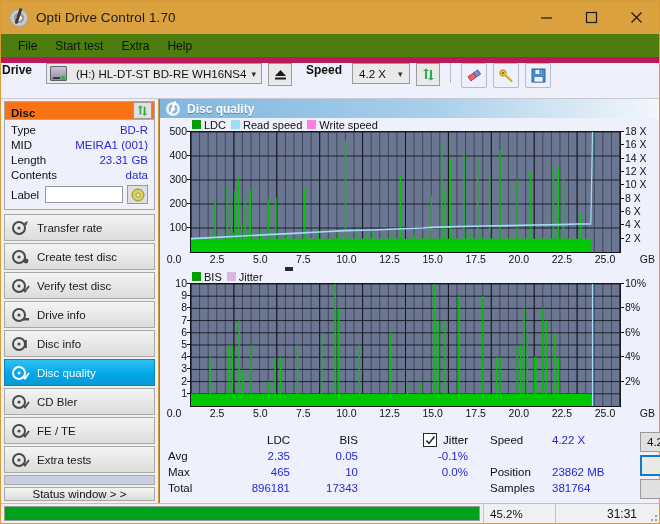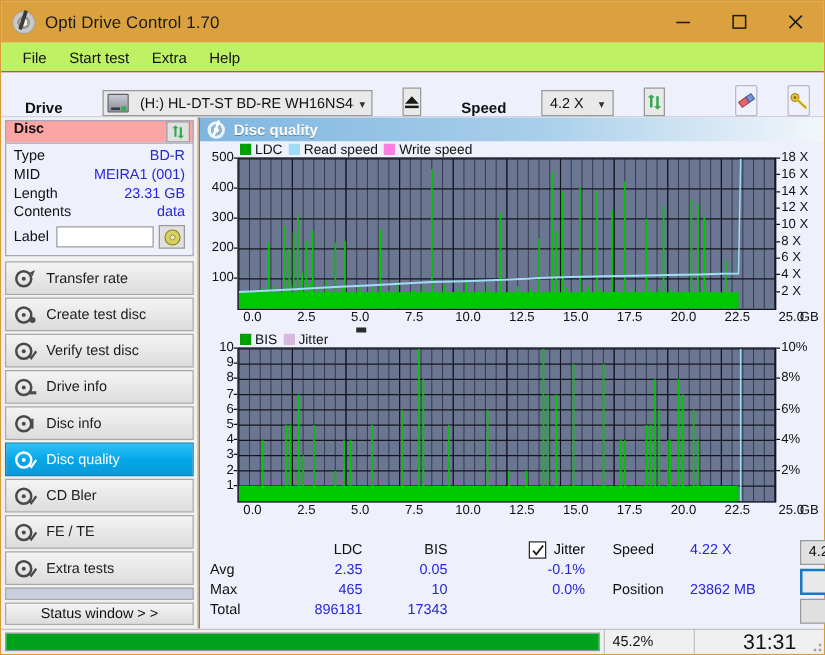--- a/index.html
+++ b/index.html
@@ -29,29 +29,29 @@
   .title-icon:after{
     content:"";position:absolute;left:7px;top:-1px;width:3px;height:16px;
     background:#3a3a3a;transform:rotate(18deg);border-radius:1px;
   }
   .title-text{font-size:13.5px;color:#1a1a1a;letter-spacing:.1px;}
   .wbtns{position:absolute;right:0;top:0;height:33px;display:flex;}
   .wbtn{width:45px;height:33px;display:flex;align-items:center;justify-content:center;}
   .wbtn svg{display:block;}
   
   .menubar{
-    height:23px;background:#bef264;display:flex;align-items:center;
-    padding-left:8px;flex:0 0 auto;border-bottom:1px solid #be185d;
+    height:23px;background:#4d7c0f;display:flex;align-items:center;
+    padding-left:8px;flex:0 0 auto;border-bottom:6px solid #be185d;
   }
   .menuitem{font-size:12px;color:#111;padding:2px 9px;}
   
   .toolbar{
-    height:35px;background:#eef0fb;display:flex;align-items:flex-end;
-    padding-left:19px;flex:0 0 auto;border-bottom:1px solid #c8c8d4;
-    gap:24px;
+    height:35px;background:#eef0fb;display:flex;align-items:flex-start;
+    padding-left:1px;flex:0 0 auto;border-bottom:1px solid #c8c8d4;
+    gap:6px;
   }
   .tb-label{font-size:12px;font-weight:bold;color:#111;}
   .combo{
     height:21px;background:#e9e9e9;border:1px solid #9a9a9a;
     display:flex;align-items:center;font-size:11.5px;color:#111;
     box-sizing:border-box;
   }
   .combo .cbtxt{padding:0 6px;white-space:nowrap;overflow:hidden;}
   .combo .cbarrow{
     margin-left:auto;width:18px;display:flex;align-items:center;justify-content:center;
@@ -80,22 +80,22 @@
     display:flex;align-items:center;justify-content:center;box-sizing:border-box;border-radius:2px;
   }
   
   .body{flex:1 1 auto;display:flex;min-height:0;background:#f0f0f0;}
   .left{
     width:158px;flex:0 0 158px;display:flex;flex-direction:column;
     border-right:1px solid #d79b3a;box-sizing:border-box;background:#f0f0f0;
   }
   
   .disc-hdr{
-    height:21px;background:#fca5a5;border:1px solid #a7a7bb;border-bottom:none;
-    display:flex;align-items:flex-start;box-sizing:border-box;margin:2px 3px 0 3px;
+    height:21px;background:#f97316;border:1px solid #a7a7bb;border-bottom:none;
+    display:flex;align-items:flex-end;box-sizing:border-box;margin:2px 3px 0 3px;
   }
   .disc-hdr .t{font-size:11.5px;font-weight:bold;color:#111;margin-left:6px;}
   .refresh-btn{
     margin-left:auto;margin-right:2px;width:19px;height:17px;background:#e0e0e0;
     border:1px solid #9a9a9a;display:flex;align-items:center;justify-content:center;box-sizing:border-box;
   }
   .disc-box{
     background:#eef0fb;border:1px solid #a7a7bb;box-sizing:border-box;
     margin:0 3px;padding:2px 6px 4px 6px;
   }
@@ -155,21 +155,21 @@
   .lgt{font-size:11px;color:#111;}
   .jmark{width:8px;height:4px;background:#2b2b2b;position:absolute;left:123px;top:-3px;}
   .plotrow{display:flex;align-items:stretch;}
   .yaxis{width:28px;flex:0 0 28px;position:relative;}
   .yaxis .tk{position:absolute;right:3px;font-size:10.5px;color:#111;transform:translateY(-50%);white-space:nowrap;}
   .yaxis .tkline{position:absolute;right:0;width:3px;height:1px;background:#111;}
   .yaxis2{width:36px;flex:0 0 36px;position:relative;}
   .yaxis2 .tk{position:absolute;left:4px;font-size:10.5px;color:#111;transform:translateY(-50%);white-space:nowrap;}
   .yaxis2 .tkline{position:absolute;left:0;width:3px;height:1px;background:#111;}
   .plot{flex:1 1 auto;position:relative;background:#6b7792;border:1px solid #15151e;box-sizing:border-box;overflow:hidden;}
-  .xaxis{height:15px;position:relative;margin-left:40px;margin-right:36px;}
+  .xaxis{height:15px;position:relative;margin-left:12px;margin-right:36px;}
   .xaxis .xt{position:absolute;font-size:10.5px;color:#111;transform:translateX(-50%);top:0;}
   .xunit{position:absolute;right:-34px;top:0;font-size:10.5px;color:#111;}
   
   .stats{flex:0 0 auto;display:flex;padding:3px 0 4px 0;background:#eef0fb;}
   .stats-left{width:330px;flex:0 0 330px;}
   .srow{display:flex;height:16px;align-items:center;font-size:11.5px;}
   .srow .lbl{width:58px;padding-left:8px;color:#111;box-sizing:border-box;}
   .srow .c1{width:72px;text-align:right;color:#2727d6;}
   .srow .c2{width:68px;text-align:right;color:#2727d6;}
   .srow .c3{width:118px;text-align:right;color:#2727d6;padding-right:8px;box-sizing:border-box;}
@@ -189,21 +189,21 @@
   
   .statusbar{
     height:19px;flex:0 0 auto;display:flex;align-items:stretch;background:#f0f0f0;
     border-top:1px solid #c0c0c0;
   }
   .sb-text{width:168px;flex:0 0 168px;display:flex;align-items:center;font-size:11.5px;color:#111;padding-left:4px;box-sizing:border-box;}
   .sb-prog{flex:1 1 auto;padding:2px 3px;box-sizing:border-box;}
   .sb-prog .track{width:100%;height:100%;background:#e6e6e6;border:1px solid #9a9a9a;box-sizing:border-box;}
   .sb-prog .fill{height:100%;background:#00a21c;}
   .sb-pct{width:72px;flex:0 0 72px;display:flex;align-items:center;font-size:11.5px;color:#111;padding-left:6px;border-left:1px solid #c0c0c0;box-sizing:border-box;}
-  .sb-time{width:90px;flex:0 0 90px;display:flex;align-items:center;justify-content:flex-end;font-size:17px;color:#111;padding-right:8px;border-left:1px solid #c0c0c0;box-sizing:border-box;}
+  .sb-time{width:90px;flex:0 0 90px;display:flex;align-items:center;justify-content:flex-end;font-size:12px;color:#111;padding-right:8px;border-left:1px solid #c0c0c0;box-sizing:border-box;}
   .sb-grip{width:14px;flex:0 0 14px;position:relative;}
   .sb-grip i{position:absolute;width:2px;height:2px;background:#a0a0a0;}
 </style>
 </head>
 <body>
 
 <div class="window">
 
   <div class="titlebar">
     <div class="title-icon"></div>
@@ -1028,20 +1028,24 @@
         <div class="stats-mid">
           <div class="mrow">
             <span class="mk">Speed</span>
             <span class="mv">4.22 X</span>
           </div>
           <div class="mrow"></div>
           <div class="mrow">
             <span class="mk">Position</span>
             <span class="mv">23862 MB</span>
           </div>
+          <div class="mrow">
+            <span class="mk">Samples</span>
+            <span class="mv">381764</span>
+          </div>
         </div>
 
         <div class="stats-right">
           <div class="spd2">
             <span class="cbtxt">4.2 X</span>
 
           </div>
           <div class="startfull">Start full</div>
           <div class="startpart">Start part</div>
         </div>

